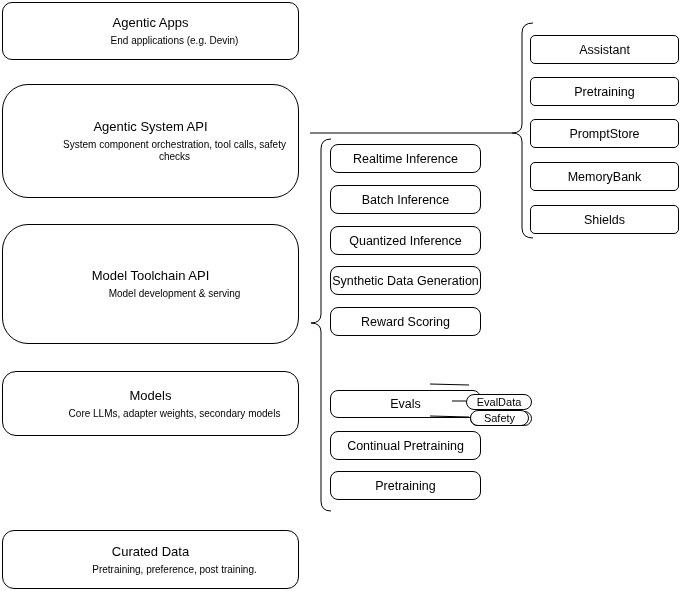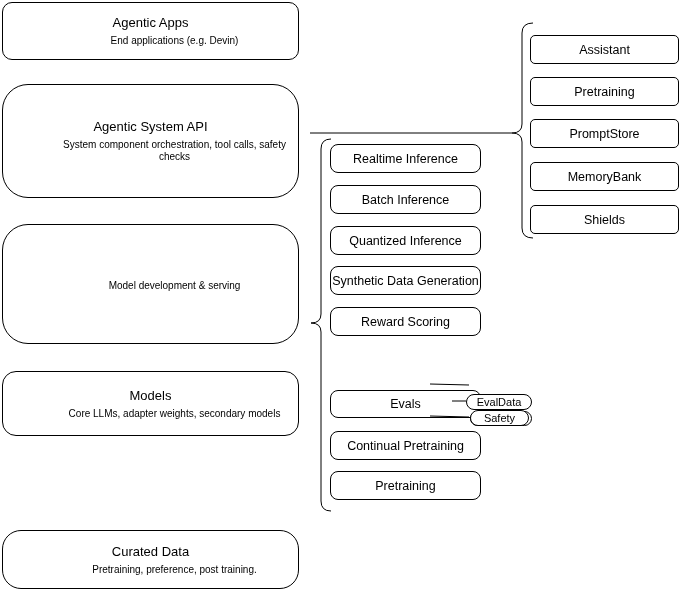--- a/index.html
+++ b/index.html
@@ -61,30 +61,31 @@
     <div class="title">Agentic Apps</div>
     <div class="subtitle">End applications (e.g. Devin)</div>
   </div>
 
   <div class="box left-box" style="top:84px; height:114px; border-radius:26px;">
     <div class="title">Agentic System API</div>
     <div class="subtitle">System component orchestration, tool calls, safety checks</div>
   </div>
 
   <div class="box left-box" style="top:224px; height:120px; border-radius:26px;">
+    <div class="title">Model Toolchain API</div>
     <div class="subtitle">Model development &amp; serving</div>
   </div>
 
   <div class="box left-box" style="top:371px; height:65px; border-radius:14px;">
     <div class="title">Models</div>
     <div class="subtitle">Core LLMs, adapter weights, secondary models</div>
   </div>
 
 
-  <div class="box left-box" style="top:530px; height:59px; border-radius:19px;">
+  <div class="box left-box" style="top:530px; height:59px; border-radius:12px;">
     <div class="title">Curated Data</div>
     <div class="subtitle">Pretraining, preference, post training.</div>
   </div>
 
   <div class="box mid-box" style="top:144px;">
     <span>Realtime Inference</span>
   </div>
   <div class="box mid-box" style="top:185px;">
     <span>Batch Inference</span>
   </div>

